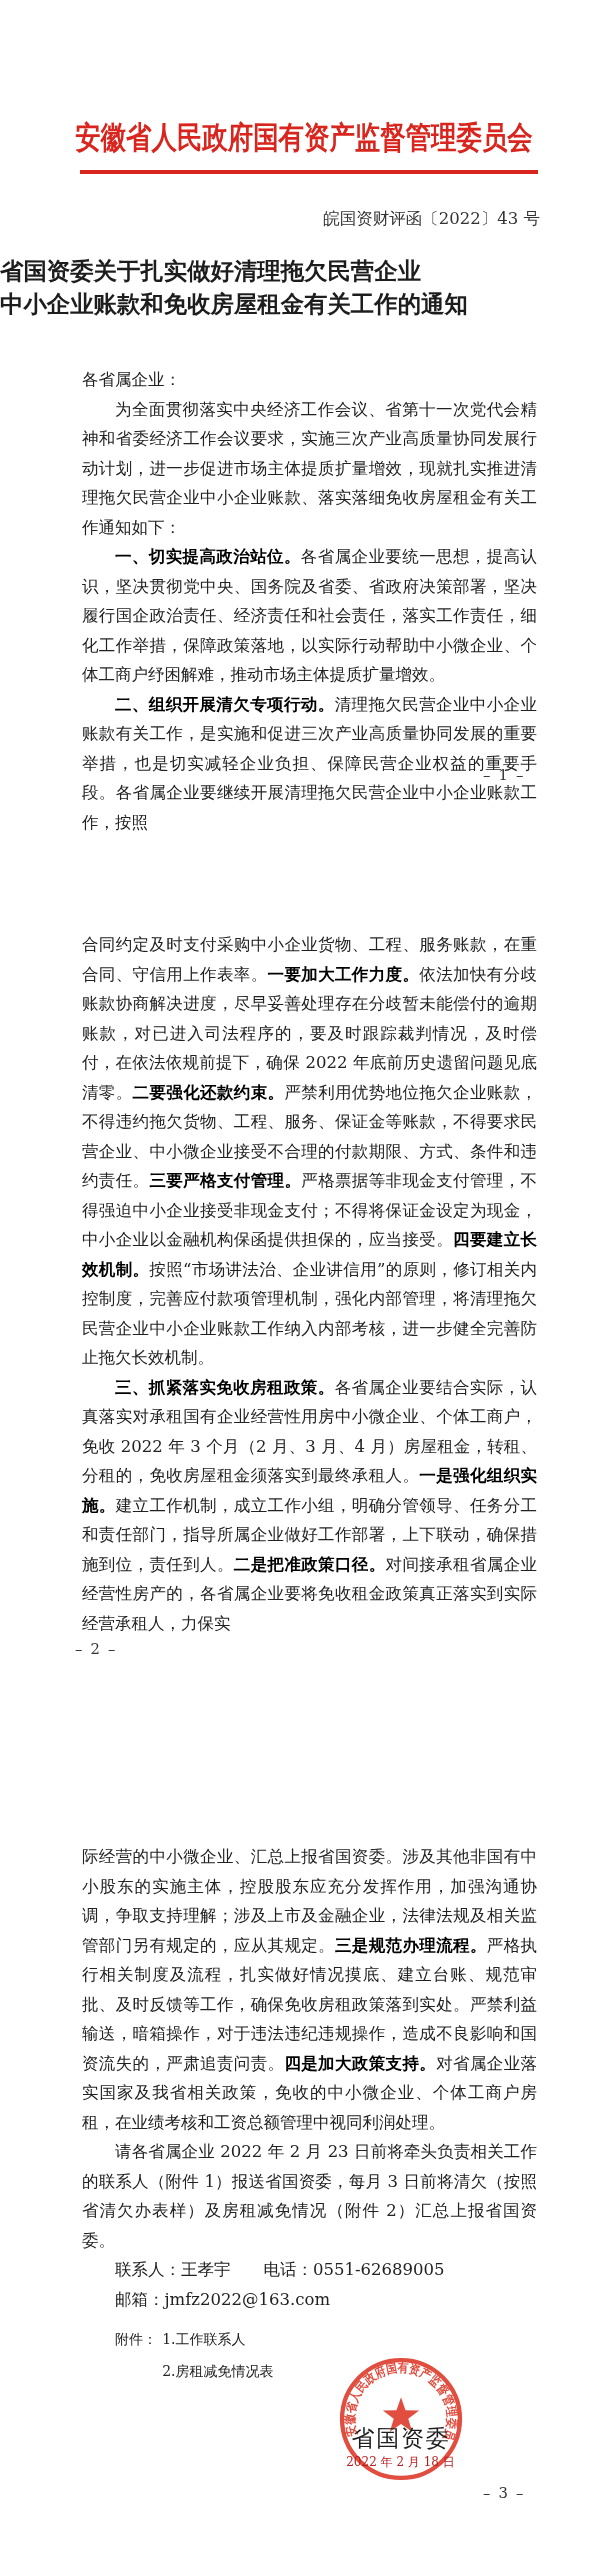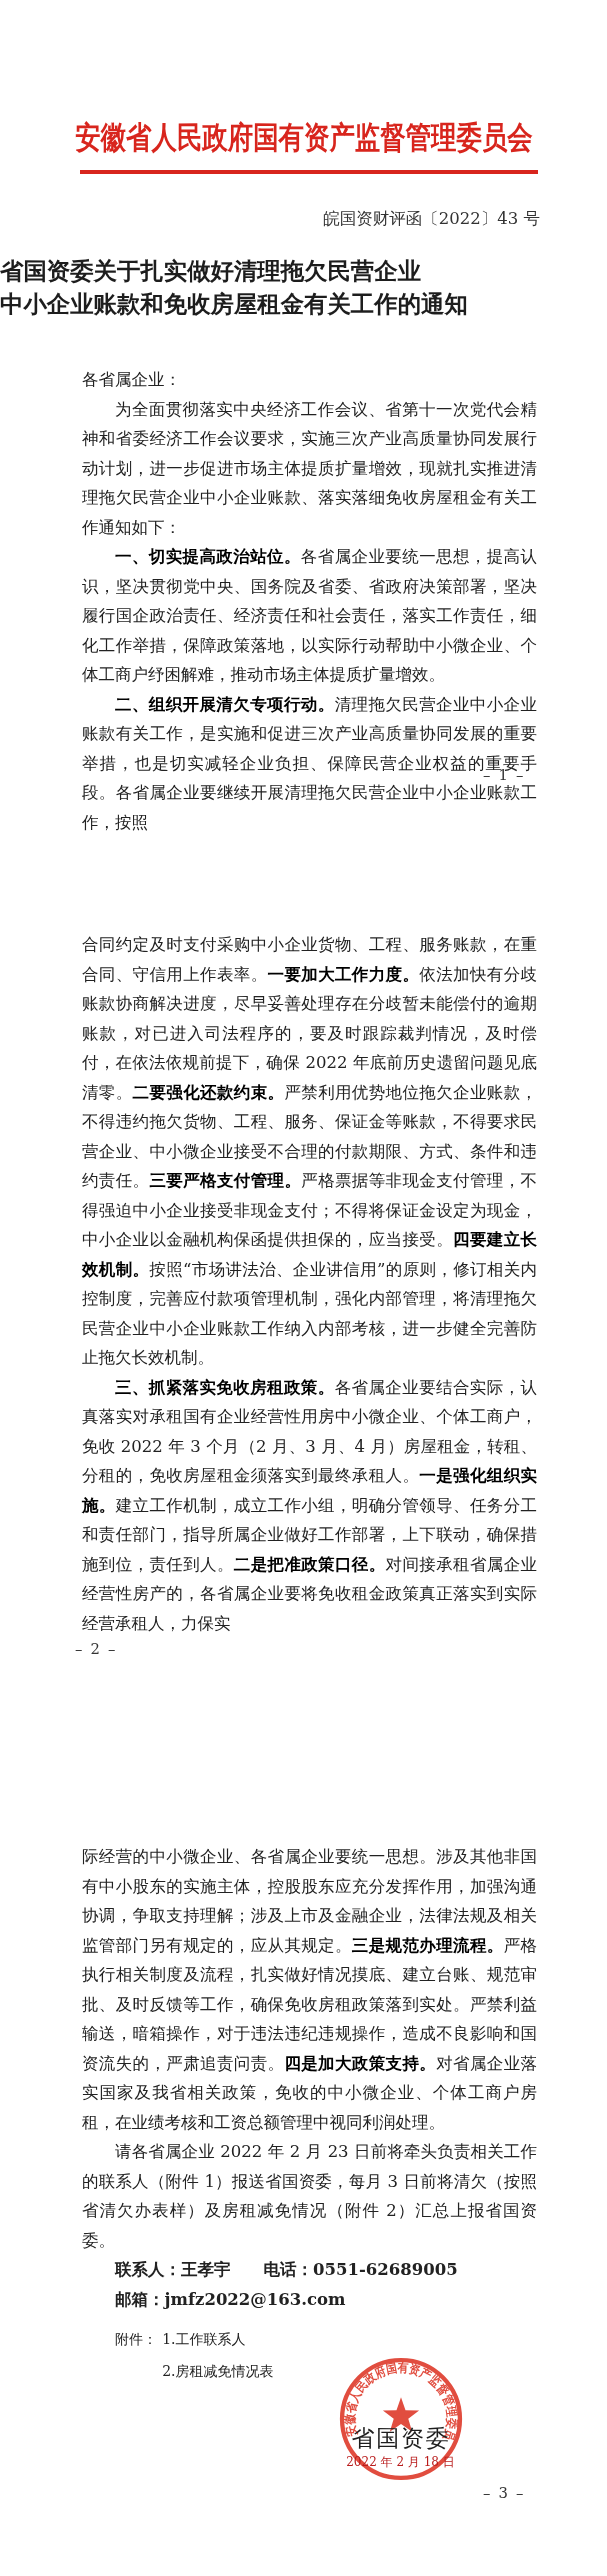--- a/index.html
+++ b/index.html
@@ -31,21 +31,21 @@
   .body-block p.no-indent{text-indent:0;}
   .body-block b{font-weight:bold;color:#000000;}
   .block1{top:365px;}
   .block2{top:930px;}
   .block3{top:1842px;}
   .page-num{font-size:14.8px;color:#333;letter-spacing:1.7px;white-space:nowrap;}
   .pn1{top:766px;left:483px;}
   .pn2{top:1640px;left:75px;}
   .pn3{top:2484px;left:483px;}
   
-  .contact-line{text-indent:2em;font-weight:bold;}
+  .contact-line{text-indent:2em;}
   .attach-block{top:2323px;left:115px;font-size:14px;line-height:32px;color:#222;display:flex;}
   .attach-label{white-space:nowrap;}
   .attach-items{margin-left:5.2px;}
   
   .seal{top:2354px;left:336px;width:130px;height:130px;opacity:0.9;}
   .signer{top:2423px;left:336px;width:130px;text-align:center;font-size:23px;color:#1e1e1e;letter-spacing:1.7px;}
   .sign-date{top:2454px;left:312px;width:177px;text-align:center;font-size:12px;color:#b91c1c;}
 </style>
 </head>
 <body>
@@ -72,21 +72,21 @@
     <span>合同约定及时支付采购中小企业货物、工程、服务账款，在重合同、守信用上作表率。</span><b>一要加大工作力度。</b><span>依法加快有分歧账款协商解决进度，尽早妥善处理存在分歧暂未能偿付的逾期账款，对已进入司法程序的，要及时跟踪裁判情况，及时偿付，在依法依规前提下，确保 2022 年底前历史遗留问题见底清零。</span><b>二要强化还款约束。</b><span>严禁利用优势地位拖欠企业账款，不得违约拖欠货物、工程、服务、保证金等账款，不得要求民营企业、中小微企业接受不合理的付款期限、方式、条件和违约责任。</span><b>三要严格支付管理。</b><span>严格票据等非现金支付管理，不得强迫中小企业接受非现金支付；不得将保证金设定为现金，中小企业以金融机构保函提供担保的，应当接受。</span><b>四要建立长效机制。</b><span>按照“市场讲法治、企业讲信用”的原则，修订相关内控制度，完善应付款项管理机制，强化内部管理，将清理拖欠民营企业中小企业账款工作纳入内部考核，进一步健全完善防止拖欠长效机制。</span>
   </p>
   <p>
     <b>三、抓紧落实免收房租政策。</b><span>各省属企业要结合实际，认真落实对承租国有企业经营性用房中小微企业、个体工商户，免收 2022 年 3 个月（2 月、3 月、4 月）房屋租金，转租、分租的，免收房屋租金须落实到最终承租人。</span><b>一是强化组织实施。</b><span>建立工作机制，成立工作小组，明确分管领导、任务分工和责任部门，指导所属企业做好工作部署，上下联动，确保措施到位，责任到人。</span><b>二是把准政策口径。</b><span>对间接承租省属企业经营性房产的，各省属企业要将免收租金政策真正落实到实际经营承租人，力保实</span>
   </p>
 </div>
 <div class="abs page-num pn2">– 2 –</div>
 
 <div class="abs body-block block3">
   <p class="no-indent">
-    <span>际经营的中小微企业、各省属企业要统一思想。涉及其他非国有中小股东的实施主体，控股股东应充分发挥作用，加强沟通协调，争取支持理解；涉及上市及金融企业，法律法规及相关监管部门另有规定的，应从其规定。</span><b>三是规范办理流程。</b><span>严格执行相关制度及流程，扎实做好情况摸底、建立台账、规范审批、及时反馈等工作，确保免收房租政策落到实处。严禁利益输送，暗箱操作，对于违法违纪违规操作，造成不良影响和国资流失的，严肃追责问责。</span><b>四是加大政策支持。</b><span>对省属企业落实国家及我省相关政策，免收的中小微企业、个体工商户房租，在业绩考核和工资总额管理中视同利润处理。</span>
+    <span>际经营的中小微企业、汇总上报省国资委。涉及其他非国有中小股东的实施主体，控股股东应充分发挥作用，加强沟通协调，争取支持理解；涉及上市及金融企业，法律法规及相关监管部门另有规定的，应从其规定。</span><b>三是规范办理流程。</b><span>严格执行相关制度及流程，扎实做好情况摸底、建立台账、规范审批、及时反馈等工作，确保免收房租政策落到实处。严禁利益输送，暗箱操作，对于违法违纪违规操作，造成不良影响和国资流失的，严肃追责问责。</span><b>四是加大政策支持。</b><span>对省属企业落实国家及我省相关政策，免收的中小微企业、个体工商户房租，在业绩考核和工资总额管理中视同利润处理。</span>
   </p>
   <p>请各省属企业 2022 年 2 月 23 日前将牵头负责相关工作的联系人（附件 1）报送省国资委，每月 3 日前将清欠（按照省清欠办表样）及房租减免情况（附件 2）汇总上报省国资委。</p>
   <p class="contact-line">联系人：王孝宇　　电话：0551-62689005</p>
   <p class="contact-line">邮箱：jmfz2022@163.com</p>
 </div>
 
 <div class="abs attach-block">
   <span class="attach-label">附件：</span>
   <span class="attach-items">
     <div>1.工作联系人</div>

